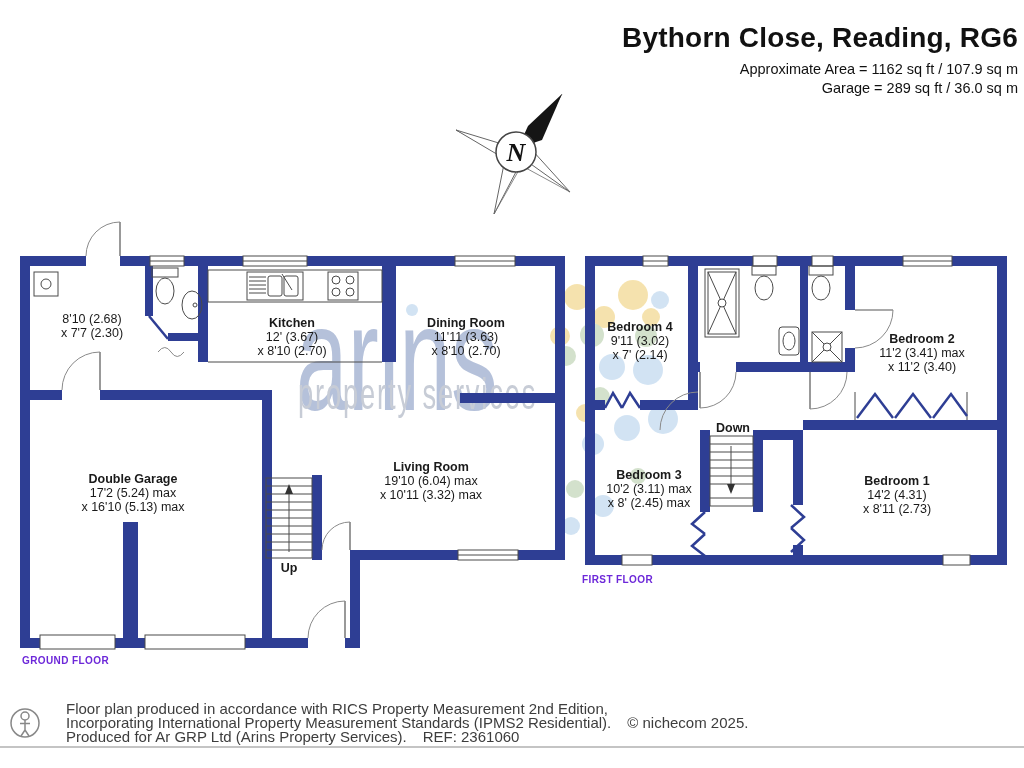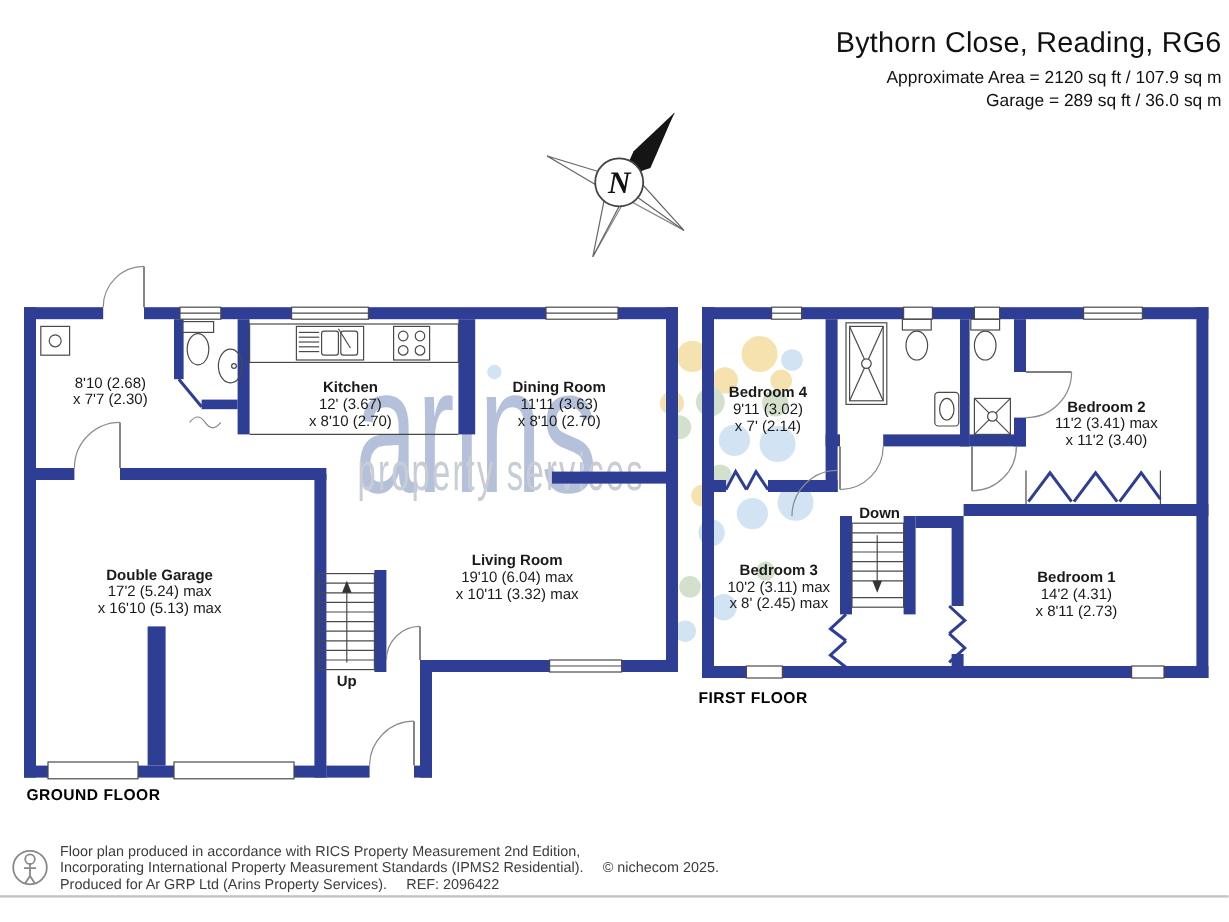--- a/index.html
+++ b/index.html
@@ -1,36 +1,36 @@
 <!DOCTYPE html>
 <html><head>
 <meta charset="utf-8">
 <style>
   html,body{margin:0;padding:0;background:#fff;width:1024px;height:768px;overflow:hidden;
     font-family:"Liberation Sans",sans-serif;}
   #stage{position:relative;width:1024px;height:768px;background:#fff;}
 
   
   .hdr{position:absolute;top:22px;right:6px;text-align:right;color:#111;}
-  .hdr .title{font-size:24px;font-weight:400;letter-spacing:.2px;text-align:center;}
+  .hdr .title{font-size:28px;font-weight:700;letter-spacing:.2px;text-align:center;}
   .hdr .area{font-size:14.5px;line-height:18.5px;margin-top:6px;}
   .hdr .disc{font-size:11px;margin-top:4px;}
 
   
   .wm-brand{position:absolute;left:296px;top:272px;font-size:150px;color:#b5c1da;
     transform:scaleX(.62);transform-origin:left top;white-space:nowrap;}
   .wm-tag{position:absolute;left:298px;top:369px;font-size:44px;color:#c7ccd6;
     transform:scaleX(.62);transform-origin:left top;white-space:nowrap;letter-spacing:3px;}
 
   
-  .floorlab{position:absolute;font-size:13px;font-weight:700;color:#000000;letter-spacing:.4px;}
+  .floorlab{position:absolute;font-size:10px;font-weight:700;color:#6d28d9;letter-spacing:.4px;}
 
   
   .footer{position:absolute;left:8px;top:702px;display:flex;align-items:flex-start;color:#3d3d3d;}
-  .footer .txt{margin-left:8px;font-size:12px;line-height:14px;}
+  .footer .txt{margin-left:24px;font-size:15px;line-height:14px;}
   .gapspan{margin-left:16px;}
   .bottomline{position:absolute;left:0;top:746px;width:1024px;height:2px;background:#c4c4c4;}
 
   
   .wall{fill:#2e3e94;}
   .thin{stroke:#4a4a4a;stroke-width:1;fill:none;}
   .thinw{stroke:#4a4a4a;stroke-width:1;fill:#fff;}
   .arc{stroke:#8a8a8a;stroke-width:1;fill:none;}
   .leaf{stroke:#555;stroke-width:1.2;fill:none;}
   .navyline{stroke:#2e3e94;stroke-width:2.5;fill:none;}
@@ -39,21 +39,21 @@
   .compassN{font:italic 700 26px "Liberation Serif",serif;fill:#111;text-anchor:middle;}
 </style>
 </head>
 <body>
 
 <div id="stage">
 
   <div class="hdr">
     <div class="title">Bythorn Close, Reading, RG6</div>
     <div class="area">
-      <div>Approximate Area = 2120 sq ft / 107.9 sq m</div>
+      <div>Approximate Area = 1162 sq ft / 107.9 sq m</div>
       <div>Garage = 289 sq ft / 36.0 sq m</div>
     </div>
   </div>
 
   <div class="wm-brand">arins</div>
   <div class="wm-tag">property services</div>
 
   <svg width="1024" height="768" style="position:absolute;left:0;top:0">
     <g id="wm-dots" opacity="0.5">
         <circle cx="577" cy="297" r="13" fill="#edc75f"></circle>
@@ -361,19 +361,19 @@
       <circle cx="17" cy="21" r="14" fill="none" stroke="#888" stroke-width="1.5"></circle>
       <circle cx="17" cy="14" r="4" fill="none" stroke="#888" stroke-width="1.5"></circle>
       <path d="M 17 18 L 17 28 M 12 21.5 L 22 21.5 M 17 28 L 13 34 M 17 28 L 21 34" fill="none" stroke="#888" stroke-width="1.5"></path>
     </svg>
     <div class="txt">
       <div>Floor plan produced in accordance with RICS Property Measurement 2nd Edition,</div>
       <div>
         <span>Incorporating International Property Measurement Standards (IPMS2 Residential).</span><span class="gapspan">© nichecom 2025.</span>
       </div>
       <div>
-        <span>Produced for Ar GRP Ltd (Arins Property Services).</span><span class="gapspan">REF: 2096422</span>
+        <span>Produced for Ar GRP Ltd (Arins Property Services).</span><span class="gapspan">REF: 2361060</span>
       </div>
     </div>
   </div>
 
   <div class="bottomline"></div>
 </div>
 
 </body></html>

